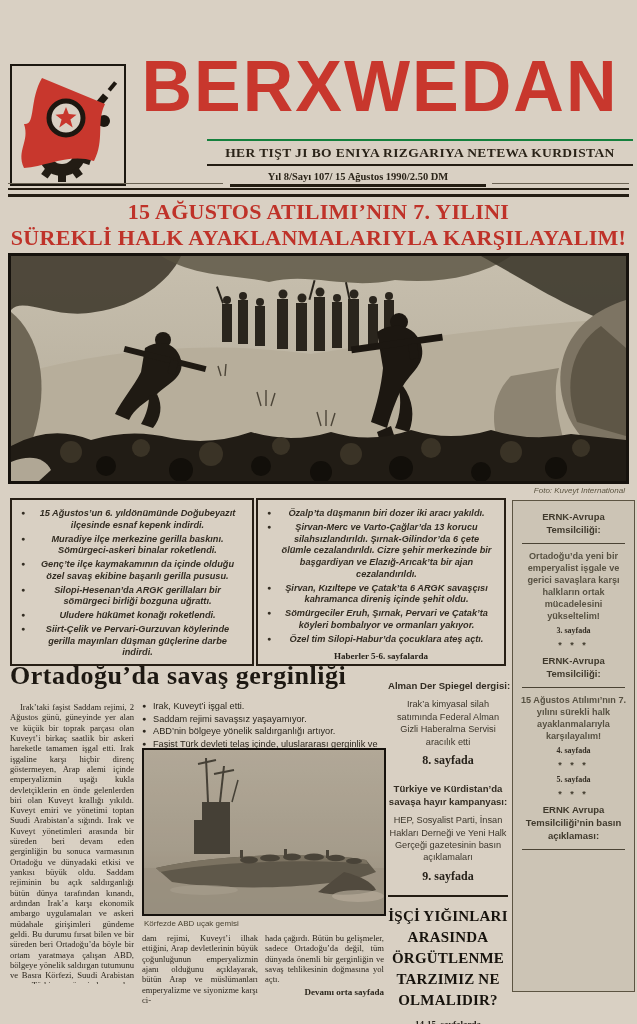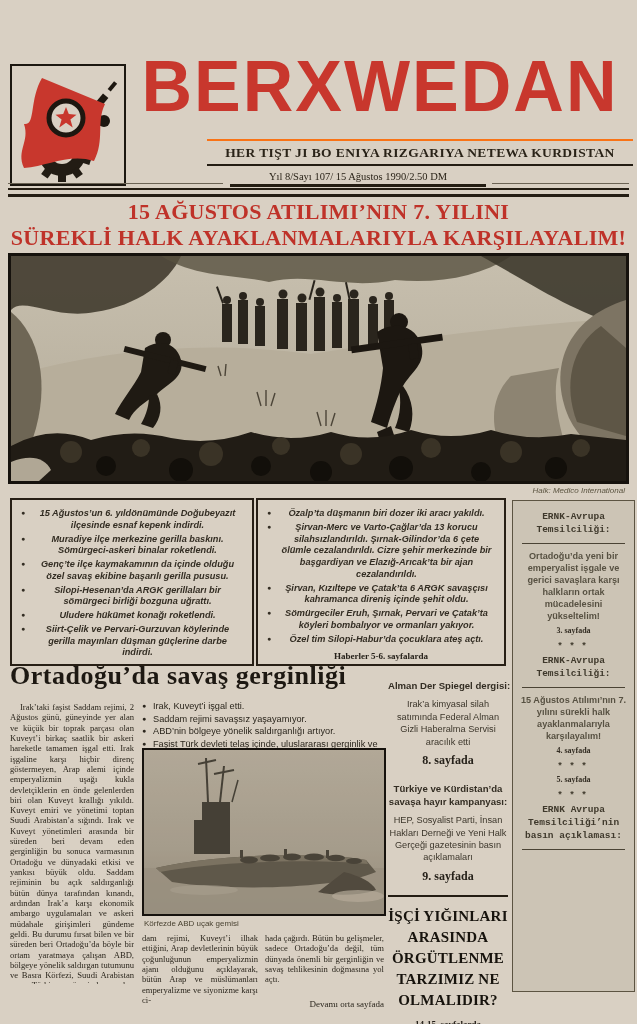--- a/index.html
+++ b/index.html
@@ -5,24 +5,24 @@
   html,body{margin:0;padding:0;background:#b9b1a4;}
   .page{position:relative;width:637px;height:1024px;margin:0 auto;overflow:hidden;
         background:#d9d0c3;font-family:"Liberation Serif",serif;color:#26211a;}
   .abs{position:absolute;}
 
   
   .logo-box{left:10px;top:64px;width:112px;height:118px;border:2px solid #1c1710;}
   .masthead-title{left:126px;top:50px;width:508px;text-align:center;
     font-family:"Liberation Sans",sans-serif;font-weight:700;font-size:70px;line-height:1;
     color:#c8372d;letter-spacing:2px;transform:scaleY(1.04);transform-origin:top;}
-  .subtitle-wrap{left:207px;top:139px;width:426px;border-top:2px solid #f97316;border-bottom:2px solid #241d13;
+  .subtitle-wrap{left:207px;top:139px;width:426px;border-top:2px solid #15803d;border-bottom:2px solid #241d13;
     padding:4px 0 3px;text-align:center;}
   .subtitle{font-weight:700;font-size:13.5px;letter-spacing:.4px;color:#2a2318;}
-  .dateline{left:230px;top:171px;width:256px;text-align:center;font-weight:400;font-size:10.5px;
+  .dateline{left:230px;top:171px;width:256px;text-align:center;font-weight:700;font-size:10.5px;
     color:#2a2318;border-bottom:3px solid #241d13;padding-bottom:2px;}
   .rule-ext-l{left:8px;top:183px;width:215px;border-top:1px solid #6b6354;}
   .rule-ext-r{left:492px;top:183px;width:137px;border-top:1px solid #6b6354;}
   .double-rule{left:8px;top:188px;right:8px;width:621px;height:4px;
     border-top:2px solid #241d13;border-bottom:3px solid #241d13;}
 
   
   .headline{left:0;top:199px;width:637px;text-align:center;font-family:Liberation Serif, serif;
     font-weight:700;font-size:22px;line-height:1.16;color:#bf3229;letter-spacing:.3px;}
 
@@ -52,38 +52,38 @@
   .article-bullets li{position:relative;padding-left:11px;margin-bottom:1px;
     font-family:"Liberation Sans",sans-serif;font-weight:400;font-size:9.2px;line-height:1.25;color:#2b261d;}
   .article-bullets li::before{content:"●";position:absolute;left:0;top:1px;font-size:7px;}
   .body-col{font-size:8.6px;line-height:1.2;text-align:justify;color:#2b261d;overflow:hidden;}
   .body-col p{margin:0;text-indent:10px;}
   .col1{left:10px;top:702px;width:124px;height:282px;}
   .ship-photo{left:142px;top:748px;width:240px;height:164px;border:2px solid #16120d;background:#a89f8f;}
   .ship-caption{left:144px;top:919px;font-family:"Liberation Sans",sans-serif;font-size:8px;color:#4a4332;}
   .col2{left:142px;top:933px;width:116px;height:84px;}
   .col3{left:265px;top:933px;width:119px;height:84px;}
-  .continuation{font-weight:400;text-align:right;font-size:9px;margin-top:14px;}
+  .continuation{font-weight:700;text-align:right;font-size:9px;margin-top:2px;}
 
   
   .mid-col{left:388px;top:680px;width:120px;text-align:center;}
   .mid-header{font-family:"Liberation Sans",sans-serif;font-weight:700;font-size:9.6px;line-height:1.3;
     color:#332d23;white-space:nowrap;}
   .mid-header.wrap{white-space:normal;}
   .mid-text{font-family:"Liberation Sans",sans-serif;font-size:9.2px;line-height:1.35;color:#3c362b;margin-top:6px;}
   .page-ref{font-weight:700;font-size:12px;margin-top:5px;color:#26211a;}
   .campaign{margin-top:15px;}
   .feature{margin-top:11px;border-top:2px solid #241d13;border-bottom:2px solid #241d13;padding:9px 0 7px;}
   .feature-title{font-weight:700;font-size:15px;line-height:1.4;color:#17130d;letter-spacing:.2px;}
   .feature-page{font-weight:700;font-size:9px;margin-top:8px;}
 
   
   .sidebar{left:512px;top:500px;width:105px;height:470px;background:#ccc4b5;border:1px solid #5c5442;
     padding:10px 8px;text-align:center;font-family:"Liberation Sans",sans-serif;overflow:hidden;}
-  .sb-header{font-weight:700;font-size:9.5px;line-height:1.35;color:#3f392c;font-family:Liberation Mono, monospace;}
+  .sb-header{font-weight:700;font-size:9.5px;line-height:1.35;color:#3f392c;}
   .sb-rule{border-top:1px solid #4a4334;margin:6px 1px;}
   .sb-text{font-weight:700;font-size:9.1px;line-height:1.33;color:#575142;}
   .sb-page{font-family:"Liberation Serif",serif;font-weight:700;font-size:8px;margin-top:4px;color:#332d23;}
   .sb-sep{font-weight:700;font-size:9px;letter-spacing:3px;margin:5px 0;color:#3f392c;}
 </style>
 </head>
 <body>
 
 <div class="page">
 
@@ -240,21 +240,21 @@
           <circle cx="170" cy="214" r="12"></circle>
           <circle cx="250" cy="210" r="10"></circle>
         <circle cx="310" cy="216" r="11"></circle>
           <circle cx="390" cy="212" r="12"></circle>
           <circle cx="470" cy="216" r="10"></circle>
         <circle cx="545" cy="212" r="11"></circle>
       </g>
       <path d="M0,206 C20,198 34,202 40,214 L28,225 L0,225 Z" fill="#b0a795"></path>
     </svg>
   </div>
-  <div class="abs photo-credit">Halk: Medico International</div>
+  <div class="abs photo-credit">Foto: Kuveyt International</div>
 
   <div class="abs news-box left">
     <ul>
       <li>15 Ağustos’un 6. yıldönümünde Doğubeyazıt ilçesinde esnaf kepenk indirdi.</li>
       <li>Muradiye ilçe merkezine gerilla baskını. Sömürgeci-askeri binalar roketlendi.</li>
       <li>Genç’te ilçe kaymakamının da içinde olduğu özel savaş ekibine başarılı gerilla pususu.</li>
       <li>Silopi-Hesenan’da ARGK gerillaları bir sömürgeci birliği bozguna uğrattı.</li>
       <li>Uludere hükümet konağı roketlendi.</li>
       <li>Siirt-Çelik ve Pervari-Gurzuvan köylerinde gerilla mayınları düşman güçlerine darbe indirdi.</li>
     </ul>

